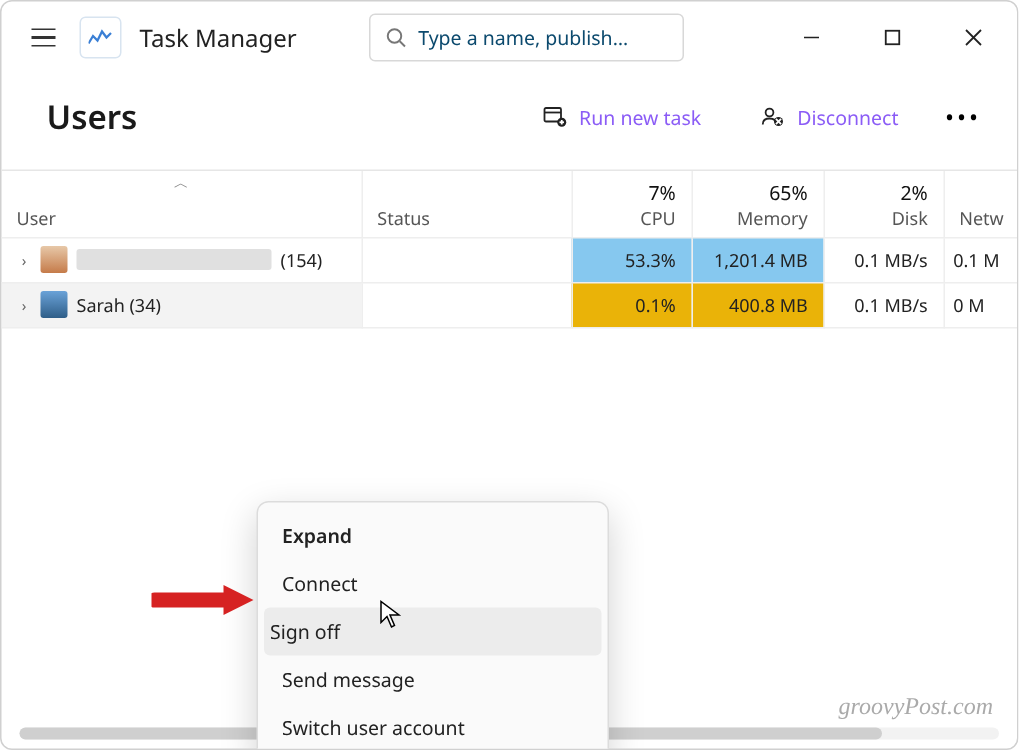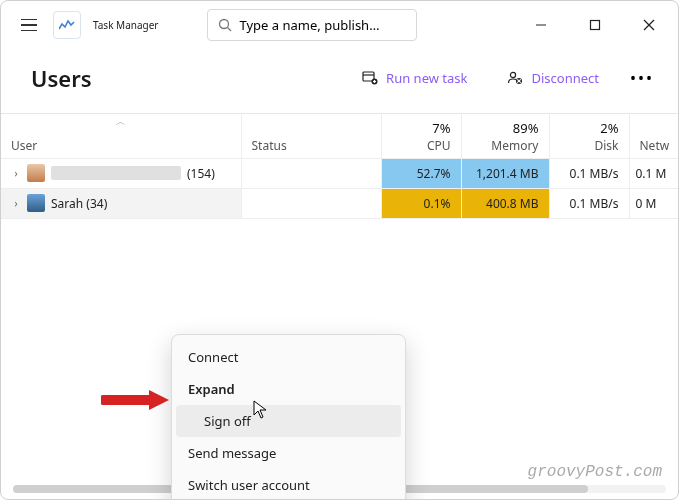--- a/index.html
+++ b/index.html
@@ -3,22 +3,22 @@
 <meta charset="utf-8">
 <style>
   * { box-sizing: border-box; font-family: "Segoe UI", system-ui, sans-serif; }
   body { margin: 0; background: #fff; width: 679px; height: 500px; overflow: hidden; position: relative; }
   .window { width: 679px; height: 500px; border: 1px solid #d0d0d0; border-radius: 8px; display: flex; flex-direction: column; background: #fff; position: relative; }
   
   .titlebar { height: 48px; display: flex; align-items: center; padding: 0 6px 0 12px; gap: 8px; }
   .hamburger { width: 32px; height: 32px; display: flex; flex-direction: column; justify-content: center; align-items: center; gap: 4px; border-radius: 4px; }
   .hamburger span { width: 16px; height: 1.5px; background: #333; }
   .app-icon { width: 28px; height: 28px; display: flex; align-items: center; justify-content: center; background: #fff; border:1px solid #d8e4f0; border-radius: 4px; }
-  .app-title { font-size: 10px; color: #222; font-weight: 400; margin-left: 4px; }
-  .search-box { margin-left: 40px; flex: 0 0 210px; height: 32px; border: 1px solid #d8d8d8; border-radius: 4px; display: flex; align-items: center; padding: 0 10px; gap: 8px; color: #000000; font-size: 13px; }
+  .app-title { font-size: 16px; color: #222; font-weight: 400; margin-left: 4px; }
+  .search-box { margin-left: 40px; flex: 0 0 210px; height: 32px; border: 1px solid #d8d8d8; border-radius: 4px; display: flex; align-items: center; padding: 0 10px; gap: 8px; color: #0c4a6e; font-size: 13px; }
   .spacer { flex: 1; }
   .win-btn { width: 46px; height: 32px; display: flex; align-items: center; justify-content: center; font-size: 14px; color: #222; border-radius:4px;}
   .win-btn svg { stroke: #222; }
   
   .page-header { display: flex; align-items: center; padding: 12px 18px 18px 30px; border-bottom: 1px solid #e6e6e6; }
   .page-title { font-size: 22px; font-weight: 600; color: #1a1a1a; }
   .toolbar { margin-left: auto; display: flex; align-items: center; gap: 10px; }
   .tool-btn { height: 34px; padding: 0 14px; display: flex; align-items: center; gap: 8px; font-size: 13px; color: #8b5cf6; border-radius: 4px; border:1px solid transparent; }
   .more-btn { width: 36px; height: 34px; display:flex; align-items:center; justify-content:center; font-size:16px; letter-spacing:2px;}
   
@@ -41,29 +41,29 @@
   .avatar.a1 { background: linear-gradient(#e7c8a8,#c57b4a); }
   .avatar.a2 { background: linear-gradient(#6aa2d8,#2f5e88); }
   .name-blur { width: 130px; height: 14px; background: #e0e0e0; border-radius: 2px; filter: blur(0.5px);}
   .hl1 { background: #86c8ef; }
   .hl2 { background: #eab308; }
   tr.selected td:first-child { background: #f3f3f3; }
   
   .context-menu { position: absolute; left: 170px; top: 220px; width: 235px; background: #fafafa; border: 1px solid #dcdcdc; border-radius: 8px; box-shadow: 0 8px 24px rgba(0,0,0,0.18); padding: 6px 0; font-size: 13px; z-index: 10;}
   .ctx-item { height: 32px; padding: 0 16px; display: flex; align-items: center; color: #222; }
   .ctx-item.bold { font-weight: 600; }
-  .ctx-item.hover { background: #ececec; border-radius:4px; margin: 0 4px; padding: 0 28px;}
+  .ctx-item.hover { background: #ececec; border-radius:4px; margin: 0 4px; padding: 0 4px;}
   
   .red-arrow { position: absolute; left: 100px; top: 274px; z-index: 11; }
   .cursor { position:absolute; left: 252px; top: 286px; z-index: 12; font-size: 14px; }
   
   .hscroll { position:absolute; bottom:6px; left:12px; right:12px; height:8px; background:#f2f2f2; border-radius:4px; }
   .hscroll-thumb { position:absolute; left:0; top:0; height:8px; width:88%; background:#cfcfcf; border-radius:4px;}
   
-  .watermark { position:absolute; right:16px; bottom:18px; font-size:16px; color:#aaa; font-style:italic; font-family: Liberation Mono, monospace;}
+  .watermark { position:absolute; right:16px; bottom:18px; font-size:16px; color:#aaa; font-style:italic; font-family: Liberation Serif, serif;}
   svg { display:block;}
 </style>
 </head>
 <body>
 
 <div class="window">
 
   <div class="titlebar">
     <div class="hamburger">
       <span></span>
@@ -148,21 +148,21 @@
             <span class="th-label">User</span>
           </th>
           <th class="th-status th-left">
             <span class="th-label">Status</span>
           </th>
           <th class="th-num">
             <span class="th-pct">7%</span>
             <span class="th-label">CPU</span>
           </th>
           <th class="th-num">
-            <span class="th-pct">89%</span>
+            <span class="th-pct">65%</span>
             <span class="th-label">Memory</span>
           </th>
           <th class="th-num">
             <span class="th-pct">2%</span>
             <span class="th-label">Disk</span>
           </th>
           <th class="th-num">
             <span class="th-label" style="text-align:left">Netw</span>
           </th>
         </tr>
@@ -171,21 +171,21 @@
         <tr>
           <td>
             <div class="user-cell">
               <span class="expand-chevron">›</span>
               <span class="avatar a1"></span>
               <span class="name-blur"></span>
               <span>(154)</span>
             </div>
           </td>
           <td></td>
-          <td class="num hl1">52.7%</td>
+          <td class="num hl1">53.3%</td>
           <td class="num hl1">1,201.4 MB</td>
           <td class="num">0.1 MB/s</td>
           <td class="num" style="text-align:left;padding-left:6px">0.1 M</td>
         </tr>
         <tr class="selected">
           <td>
             <div class="user-cell">
               <span class="expand-chevron">›</span>
               <span class="avatar a2"></span>
               <span>Sarah (34)</span>
@@ -194,22 +194,22 @@
           <td></td>
           <td class="num hl2">0.1%</td>
           <td class="num hl2">400.8 MB</td>
           <td class="num">0.1 MB/s</td>
           <td class="num" style="text-align:left;padding-left:6px">0 M</td>
         </tr>
       </tbody>
     </table>
 
     <div class="context-menu">
+      <div class="ctx-item bold">Expand</div>
       <div class="ctx-item">Connect</div>
-      <div class="ctx-item bold">Expand</div>
       <div class="ctx-item hover">Sign off</div>
       <div class="ctx-item">Send message</div>
       <div class="ctx-item">Switch user account</div>
 
     </div>
 
     <svg class="red-arrow" width="70" height="24" viewBox="0 0 70 24">
       <path d="M2 12 L50 12" stroke="#d62222" stroke-width="10" stroke-linecap="round"></path>
       <path d="M48 2 L68 12 L48 22 Z" fill="#d62222"></path>
     </svg>

